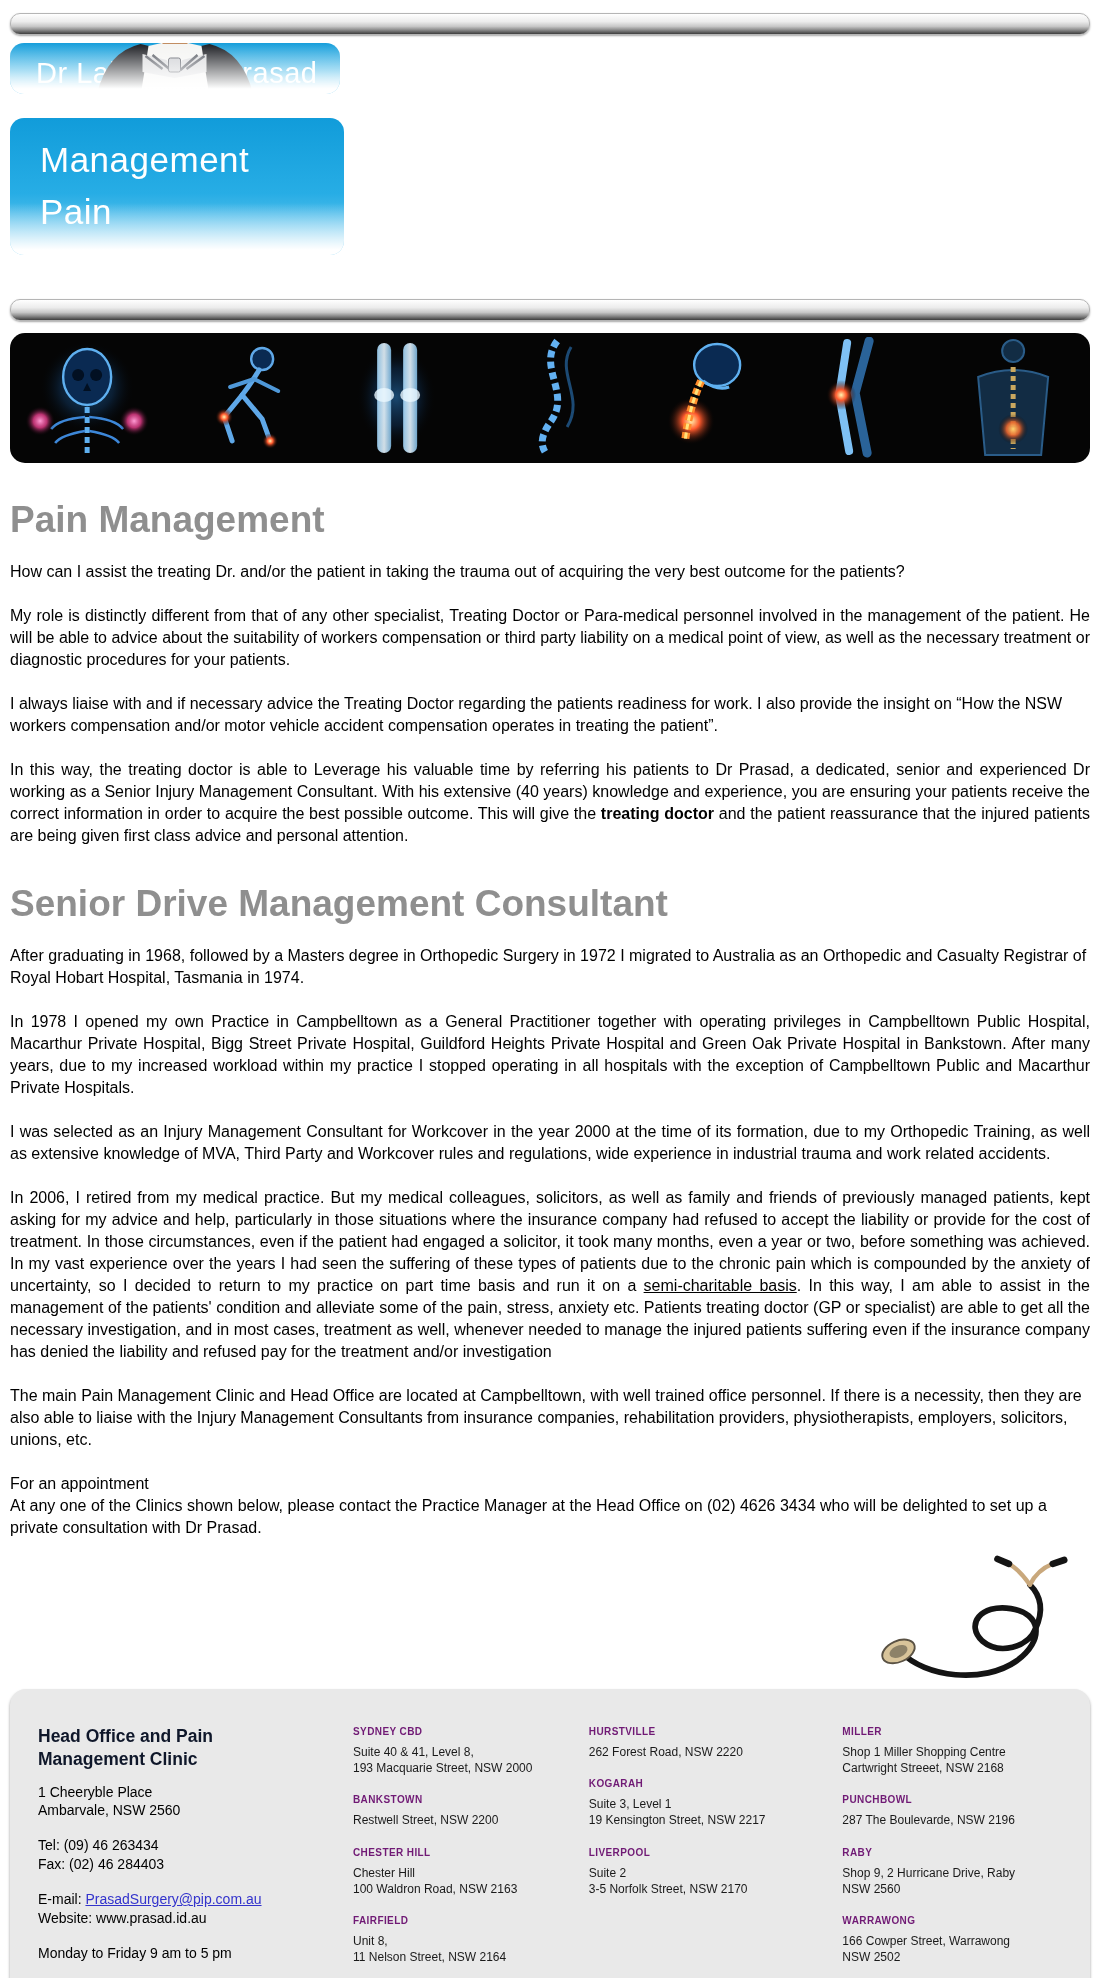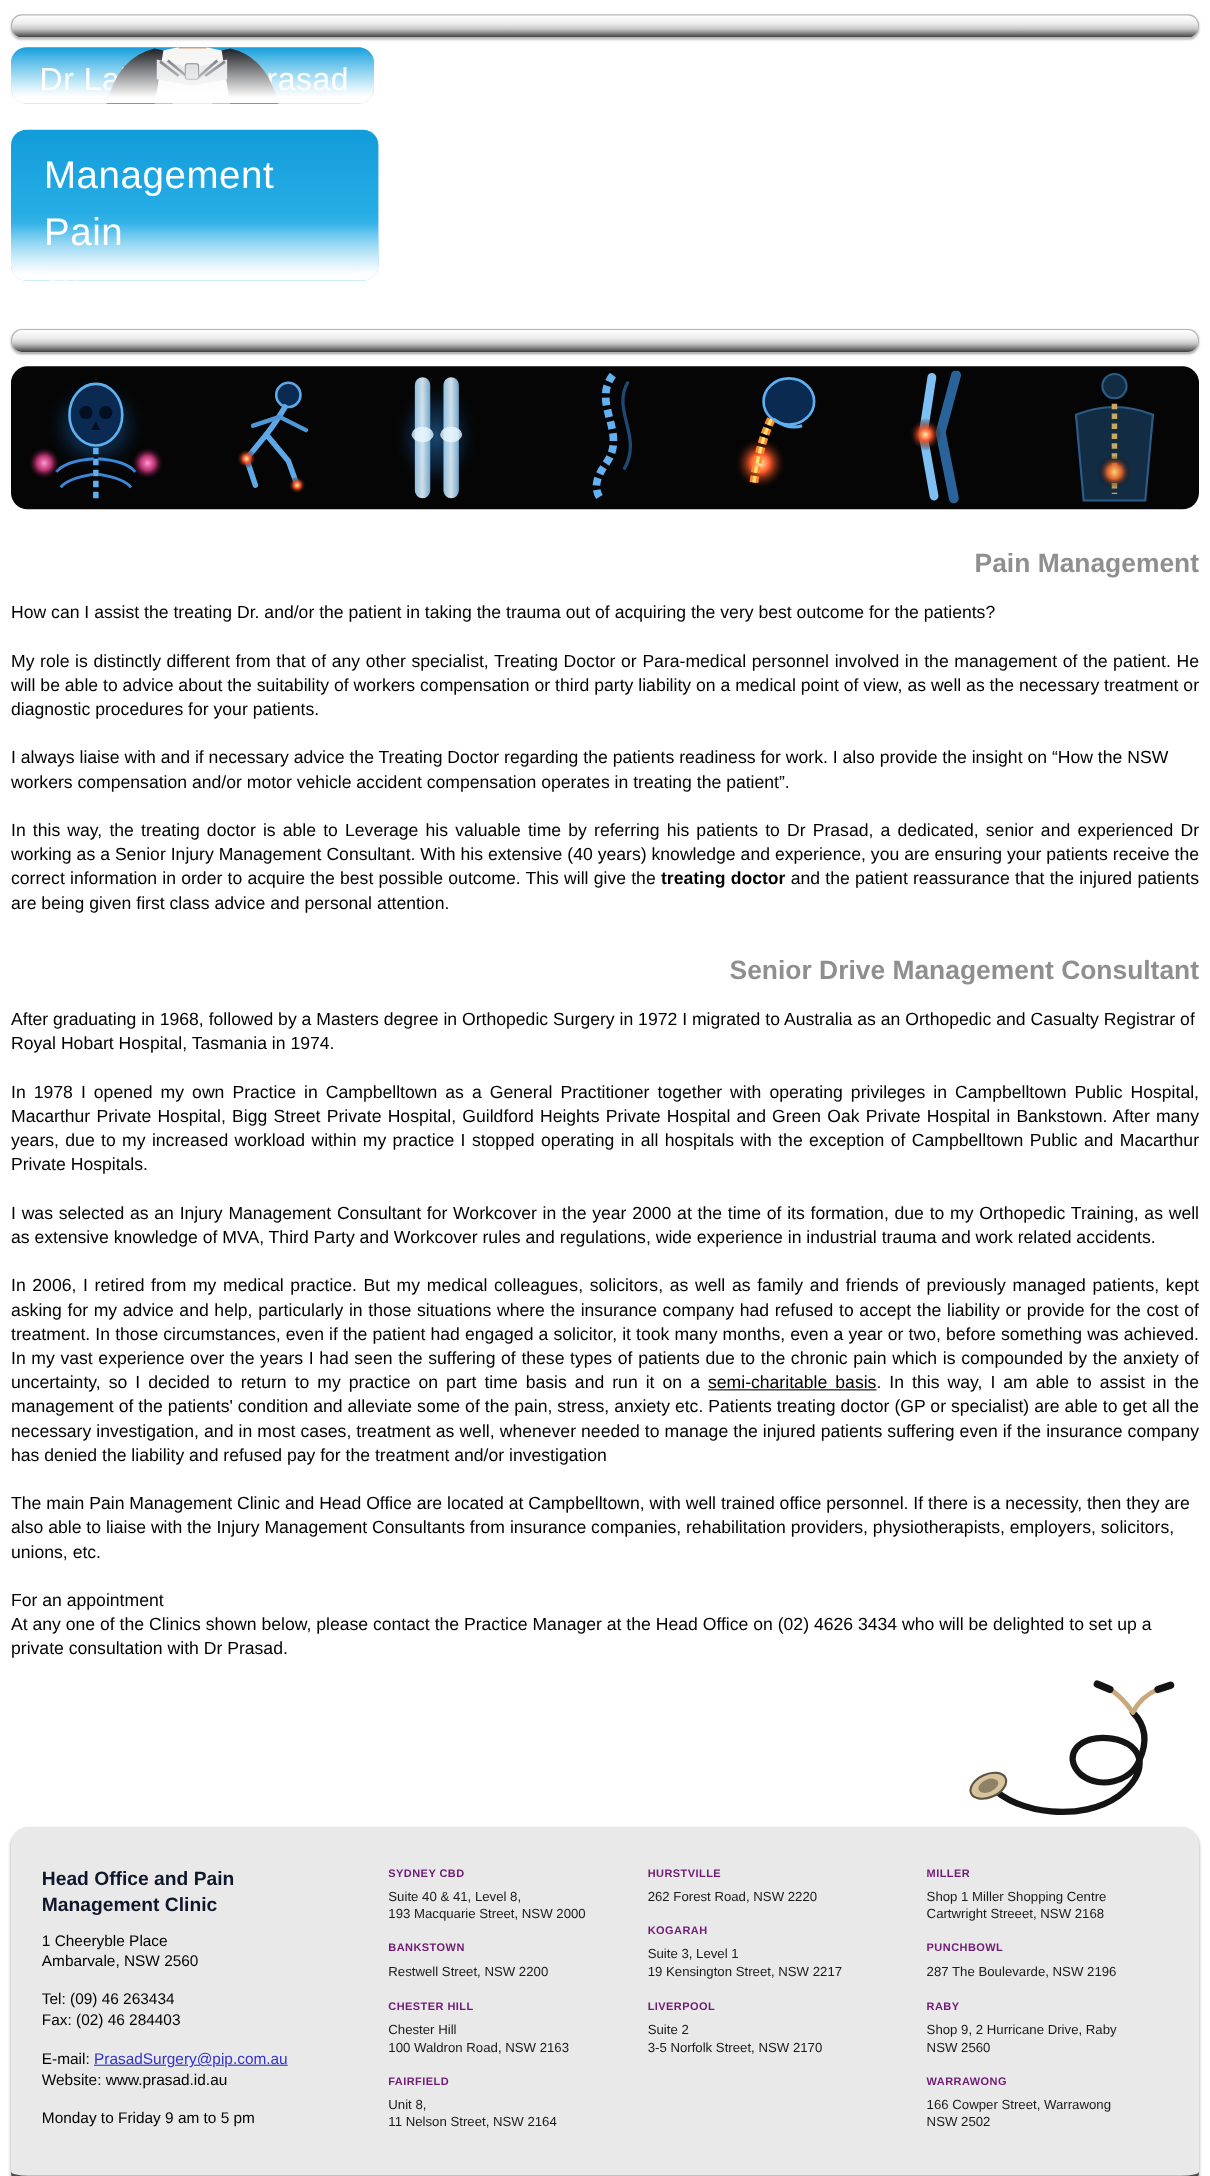--- a/index.html
+++ b/index.html
@@ -27,21 +27,21 @@
   .panel-title{width:334px;}
   .panel-title .bigtitle{margin:16px 0 0 30px;color:#fff;font-size:35px;line-height:1.5;letter-spacing:.5px;}
 
   
   .strip{margin:12px 10px 0;height:130px;background:#050505;border-radius:15px;display:flex;overflow:hidden;}
   .strip .cell{flex:1;display:flex;align-items:center;justify-content:center;}
   .strip .cell svg{width:100%;height:122px;}
 
   
   .main{margin:0 10px;}
-  .sec-heading{text-align:right;color:#8f8f8f;font-size:24px;font-weight:bold;margin:36px 0 20px;}
+  .sec-heading{text-align:left;color:#8f8f8f;font-size:37px;font-weight:bold;margin:36px 0 20px;}
   .main p{font-size:16px;line-height:1.375;margin:0 0 22px;}
   .main p.just{text-align:justify;}
   .lead{margin-bottom:0 !important;}
 
   
   .steth-wrap{position:relative;height:128px;}
   .steth-wrap svg{position:absolute;right:22px;top:-16px;width:200px;height:150px;}
 
   
   .footer-panel{margin:0 10px;background:#e9e9e9;border-radius:16px;border-bottom:12px solid #4c4c4c;

